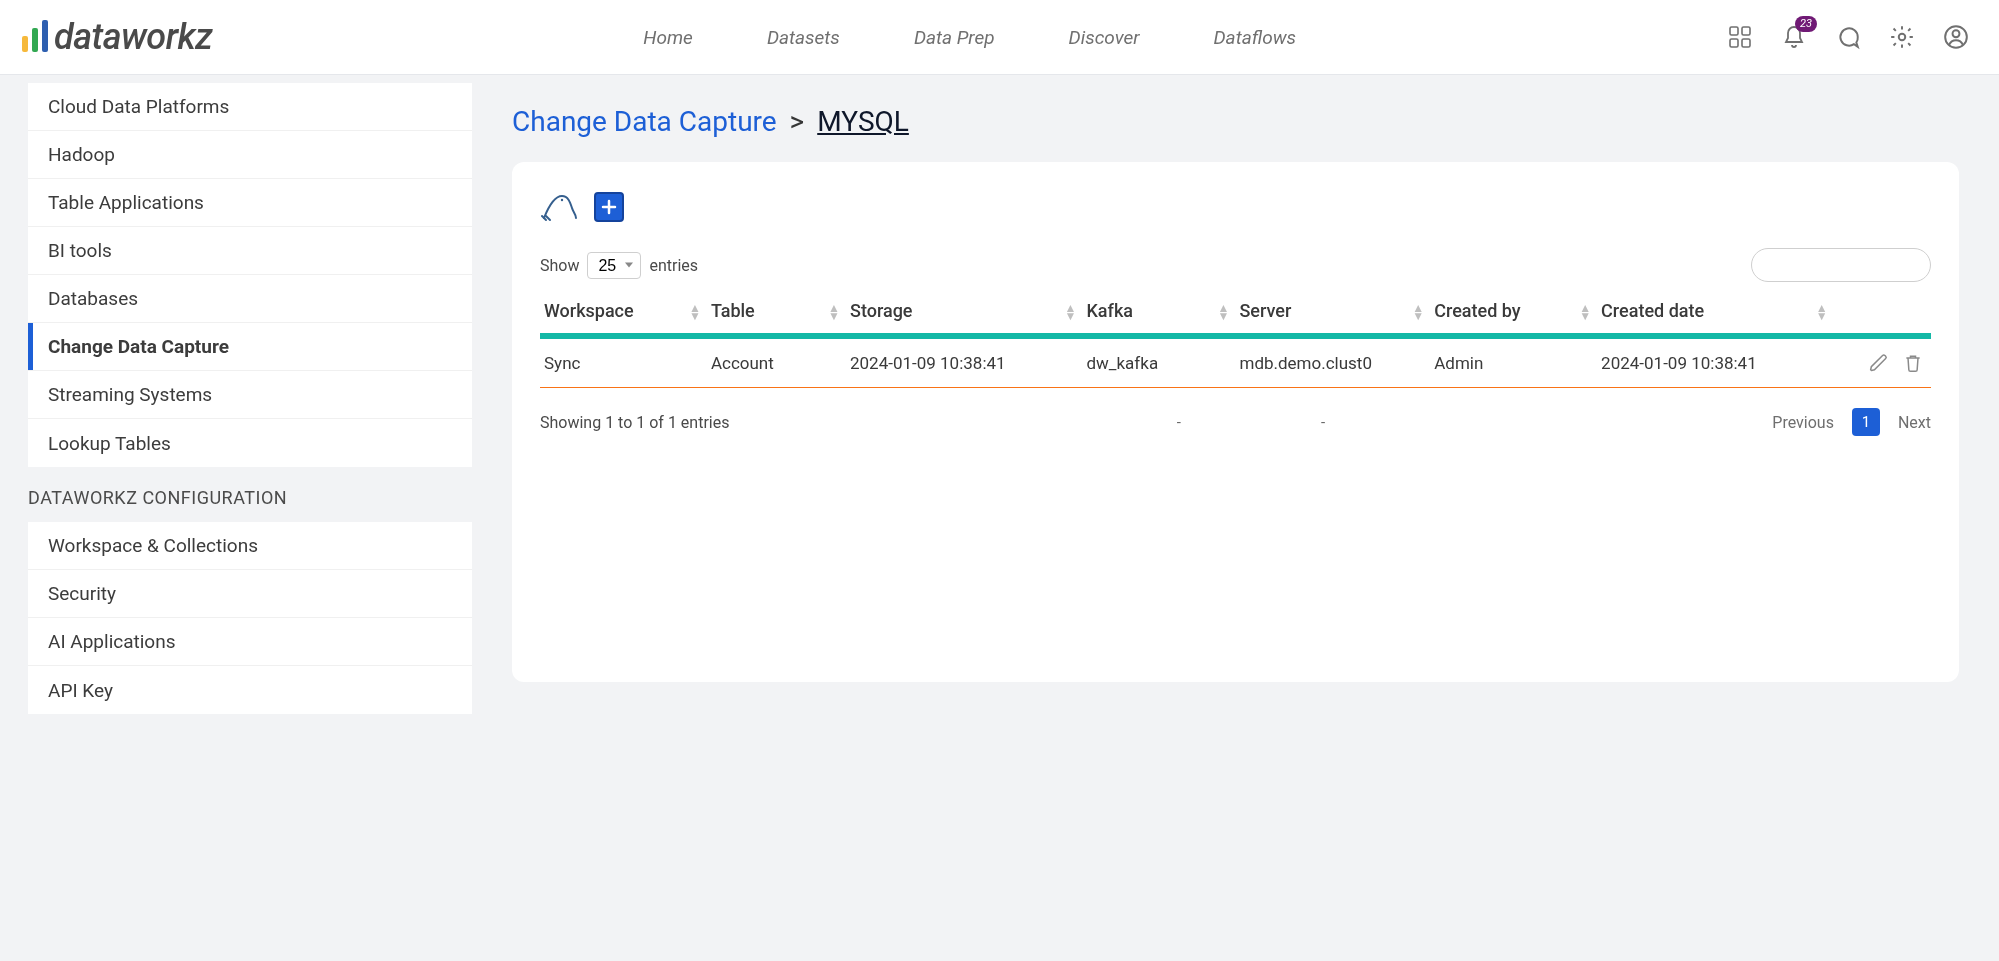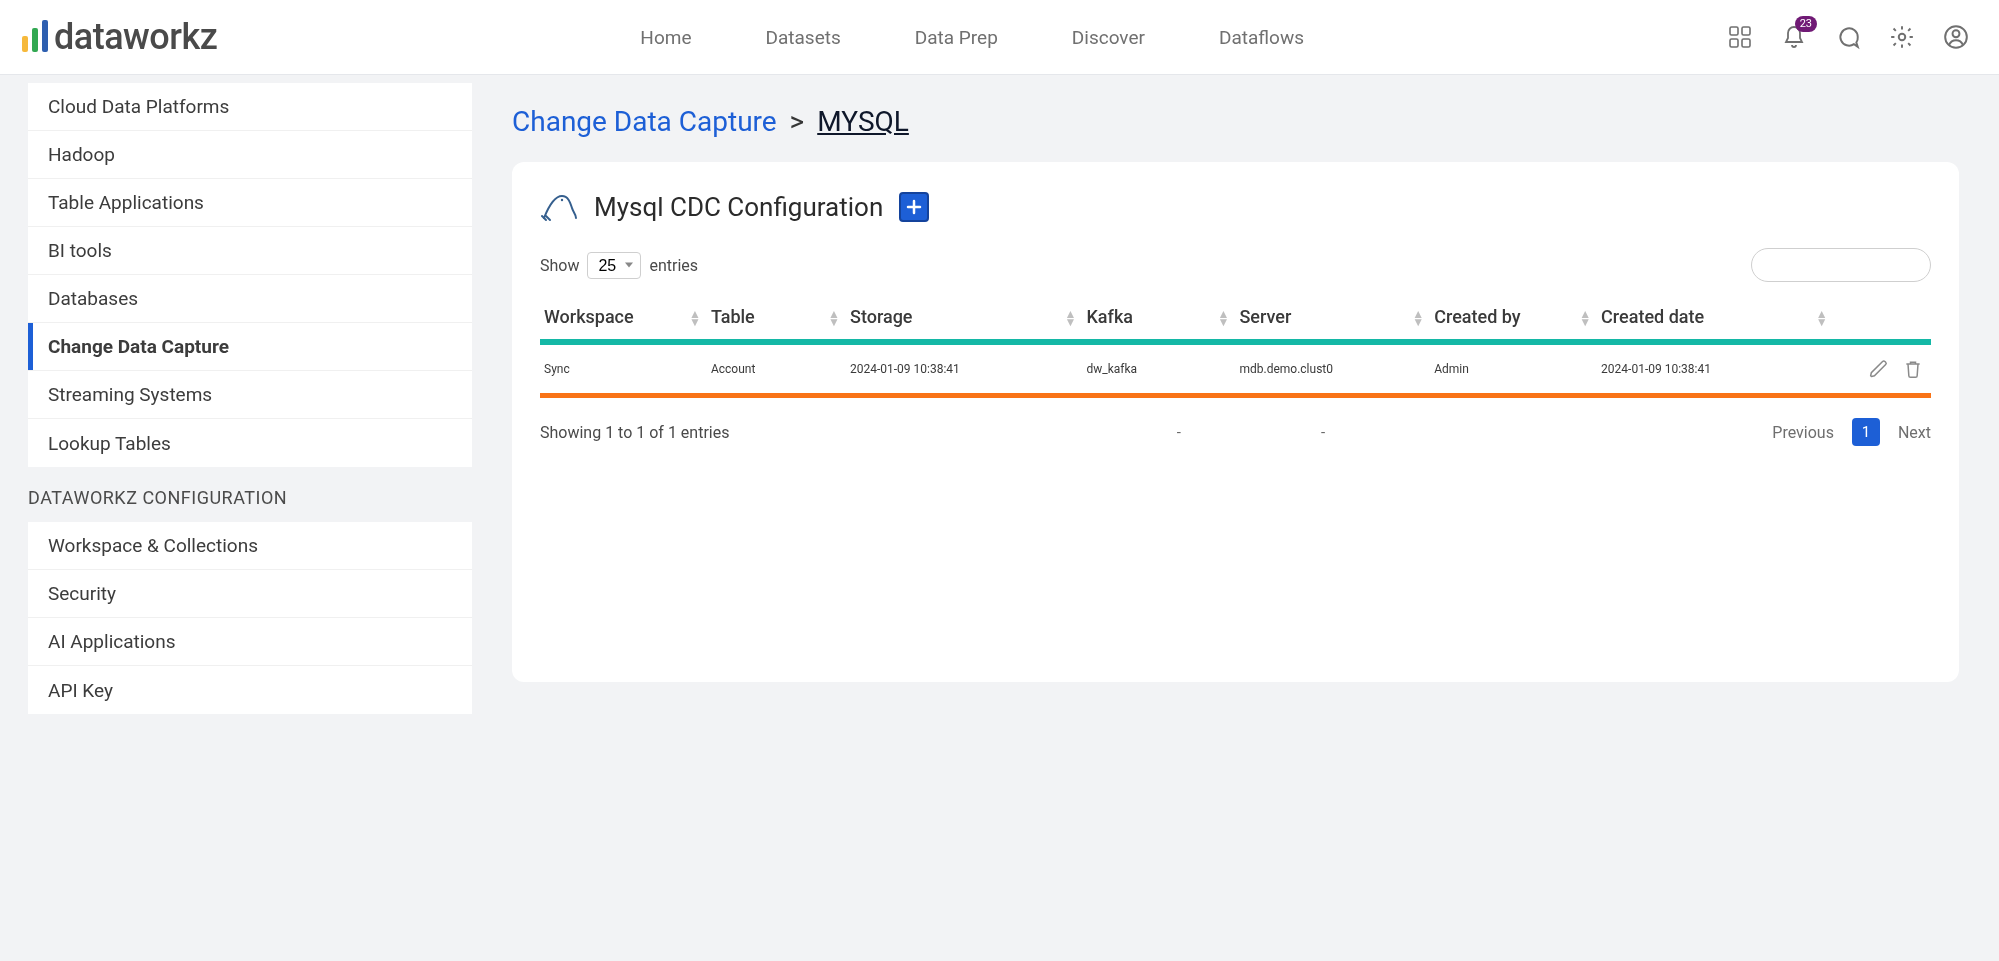--- a/index.html
+++ b/index.html
@@ -1,19 +1,19 @@
 <!DOCTYPE html>
 <html><head>
 <meta charset="utf-8">
 <style>
   * { box-sizing: border-box; margin: 0; padding: 0; }
   body { font-family: -apple-system, BlinkMacSystemFont, "Segoe UI", Roboto, Helvetica, Arial, sans-serif; background:#f2f3f5; color:#333; }
 
   
-  .header { display:flex; align-items:center; justify-content:space-between; background:#fff; height:75px; padding:0 30px 0 20px; border-bottom:1px solid #e5e7eb; }
+  .header { display:flex; align-items:center; justify-content:space-between; background:#fff; height:75px; padding:0 30px 0 20px; border-bottom:1px solid #e5e7eb;font-style:italic; }
   .logo-wrap { display:flex; align-items:center; gap:4px; }
   .logo-text { font-size:36px; font-weight:500; color:#4a4a4a; letter-spacing:-0.5px; }
   .nav { display:flex; gap:74px; }
   .nav-item { font-size:19px; color:#707070; cursor:pointer; }
   .header-icons { display:flex; align-items:center; gap:28px; color:#707070; }
   .header-icons .icon { width:26px; height:26px; display:inline-flex; align-items:center; justify-content:center; cursor:pointer; position:relative; }
   .badge { position:absolute; top:-8px; right:-10px; background:#701a75; color:#fff; font-size:11px; border-radius:8px; padding:1px 5px; line-height:14px; min-width:18px; text-align:center; }
 
   
   .main { display:flex; }
@@ -30,31 +30,31 @@
   .breadcrumb { font-size:28px; margin-bottom:24px; }
   .breadcrumb a { color:#1d5fd6; text-decoration:none; cursor:pointer; }
   .breadcrumb .sep { color:#363636; margin:0 6px; }
   .breadcrumb .current { color:#0f172a;text-decoration:underline; }
 
   .card { background:#fff; border-radius:12px; padding:28px 28px 40px 28px; min-height:520px; }
   .card-title-row { display:flex; align-items:center; gap:16px; margin-bottom:24px; }
   .card-title-row .title { font-size:26px; color:#2b2b2b; }
   .add-btn { width:30px; height:30px; background:#1d5fd6; border-radius:4px; display:inline-flex; align-items:center; justify-content:center; color:#fff; cursor:pointer; border:2px solid #14439c; }
 
-  .table-controls { display:flex; justify-content:space-between; margin-bottom:14px; font-size:16px; color:#4a4a4a; }
+  .table-controls { display:flex; justify-content:space-between; margin-bottom:8px; font-size:16px; color:#4a4a4a; }
   .show-wrap { display:flex; align-items:center; gap:8px; }
   .show-select { border:1px solid #cfcfcf; border-radius:4px; padding:4px 24px 4px 10px; font-size:16px; background:#fff; appearance:none; position:relative; }
   .select-wrap { position:relative; display:inline-block; }
   .select-wrap::after { content:""; position:absolute; right:8px; top:50%; transform:translateY(-50%); border-left:4px solid transparent; border-right:4px solid transparent; border-top:5px solid #888; pointer-events:none; }
   .search-input { border:1px solid #cfcfcf; border-radius:18px; height:34px; width:180px; padding:0 14px; font-size:15px; outline:none; }
 
   table { width:100%; border-collapse:collapse; }
   thead th { text-align:left; font-weight:500; font-size:18px; color:#3a3a3a; padding:10px 8px 12px 4px; border-bottom:6px solid #14b8a6; position:relative; }
   thead th .sort { position:absolute; right:6px; top:50%; transform:translateY(-50%); color:#bfbfbf; font-size:12px; line-height:8px; }
-  tbody td { font-size:12px; color:#3a3a3a; padding:14px 8px 14px 4px; border-bottom:5px solid #f97316; white-space:nowrap; overflow:hidden; text-overflow:ellipsis; }
+  tbody td { font-size:17px; color:#3a3a3a; padding:14px 8px 14px 4px; border-bottom:1px solid #f97316; white-space:nowrap; overflow:hidden; text-overflow:ellipsis; }
   .row-actions { display:flex; gap:14px; justify-content:flex-end; align-items:center; color:#8a8a8a; }
 
   .table-footer { display:flex; justify-content:space-between; align-items:center; margin-top:20px; font-size:16px; color:#4a4a4a; }
   .pagination { display:flex; align-items:center; gap:18px; }
   .page-btn { color:#6f6f6f; cursor:pointer; }
   .page-num { background:#1d5fd6; color:#fff; width:28px; height:28px; border-radius:4px; display:inline-flex; align-items:center; justify-content:center; font-size:15px; }
   .dashes { display:flex; gap:140px; color:#666; font-size:15px; flex:1; justify-content:center; }
 
   svg { display:block; }
 </style>
@@ -170,21 +170,20 @@
     </div>
 
     <div class="card">
       <div class="card-title-row">
         <svg width="38" height="34" viewBox="0 0 38 34">
           <path d="M4 28 C 8 18, 14 6, 22 6 C 28 6, 30 12, 32 18 C 33 22, 36 24, 36 28" fill="none" stroke="#355f8e" stroke-width="2" stroke-linecap="round"></path>
           <path d="M6 30 L 2 26" stroke="#355f8e" stroke-width="2" stroke-linecap="round"></path>
           <path d="M10 30 L 6 26" stroke="#355f8e" stroke-width="2" stroke-linecap="round"></path>
           <circle cx="22" cy="10" r="1.2" fill="#355f8e"></circle>
         </svg>
-        <span class="title">Mysql CDC Configuration</span>
         <span class="add-btn">
           <svg width="16" height="16" viewBox="0 0 16 16">
             <path d="M8 2v12M2 8h12" stroke="#fff" stroke-width="2.5" stroke-linecap="round"></path>
           </svg>
         </span>
       </div>
 
       <div class="table-controls">
         <div class="show-wrap">
           <span>Show</span>

